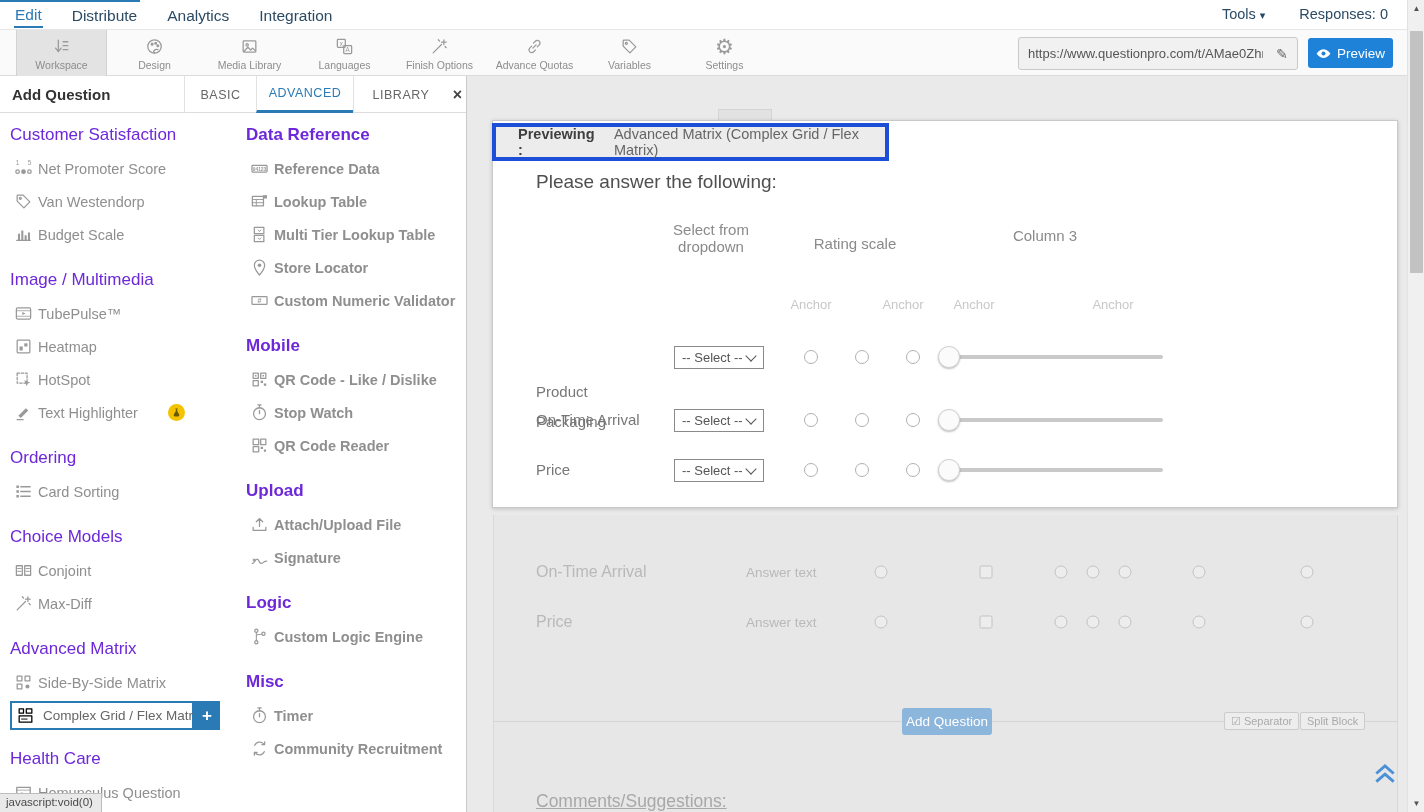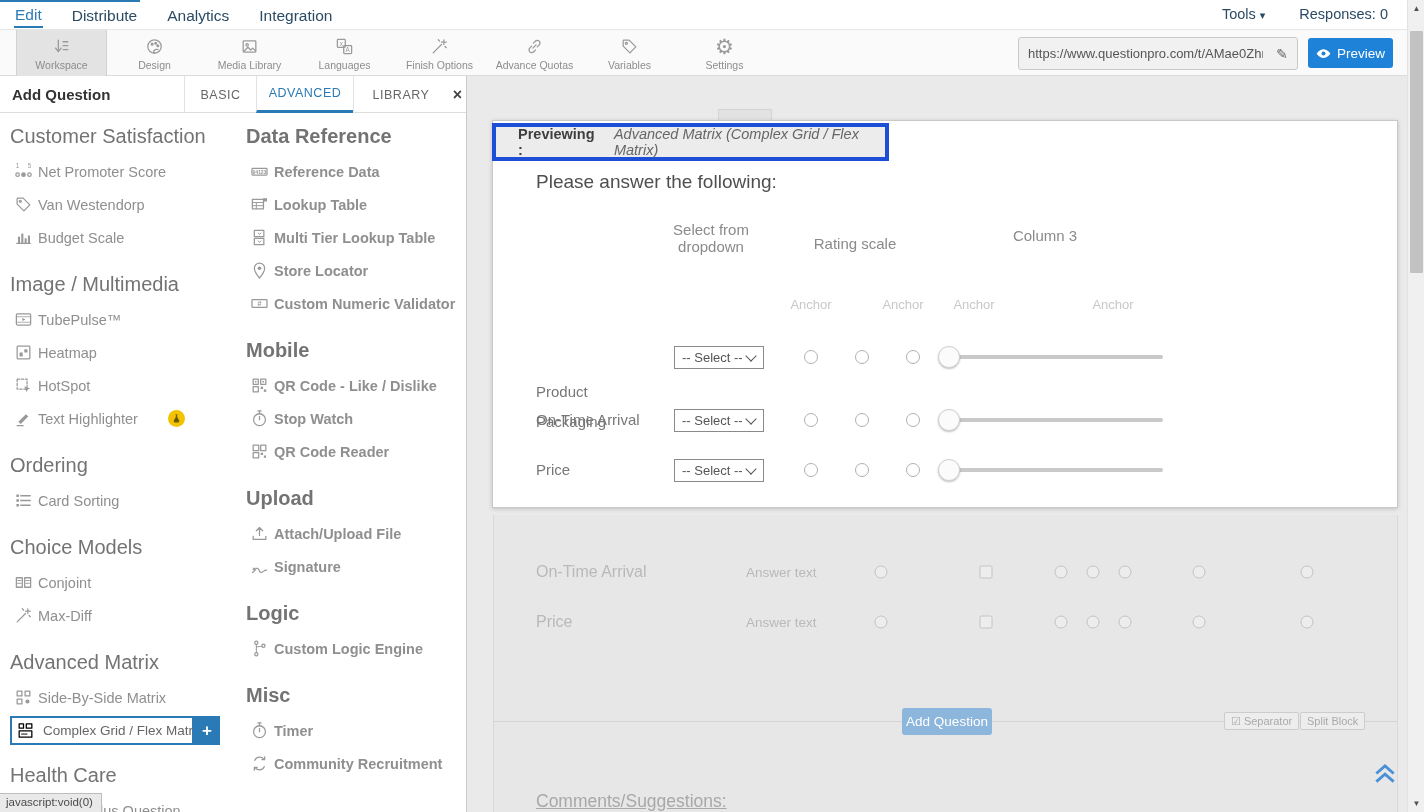--- a/index.html
+++ b/index.html
@@ -45,21 +45,21 @@
     font-size:15px; font-weight:bold; color:#333; }
   #panel-tabs { position:absolute; left:184px; top:0; height:37px; display:flex; }
   .ptab { height:37px; display:flex; align-items:center; justify-content:center; font-size:12.5px;
     letter-spacing:.5px; color:#666; border-left:1px solid #e2e2e2; cursor:pointer; }
   .ptab.active { color:var(--accent); border-bottom:3px solid var(--accent); }
   #panel-close { position:absolute; left:448px; top:0; width:19px; height:37px; display:flex;
     align-items:center; justify-content:center; font-size:16px; font-weight:bold; color:#444; cursor:pointer; }
   .pcol { position:absolute; top:49px; }
   #pcol0 { left:10px; width:228px; }
   #pcol1 { left:246px; width:218px;font-weight:bold; }
-  .psec-title { font-size:20px; color:#737373; margin:19px 0 7px 0; }
+  .psec-title { font-size:17px; color:#6d28d9; margin:19px 0 7px 0; }
   .pcol > .psec-title:first-child { margin-top:0; }
   .pitem { height:33px; display:flex; align-items:center; gap:4px; padding-left:2px; cursor:pointer; }
   .pitem .icon { width:22px; color:#999; flex:none; }
   .pitem .plabel { font-size:14.5px; color:#8f8f8f; white-space:nowrap; }
   .pitem-selected-wrap { display:flex; align-items:stretch; height:29px; margin:2px 0; }
   .pitem-selected { display:flex; align-items:center; gap:8px; border:2px solid var(--accent);
     background:#fff; width:184px; padding-left:4px; cursor:pointer; }
   .pitem-selected .plabel { font-size:13.5px; color:#666; white-space:nowrap; }
   .plus-btn { width:26px; background:var(--accent); color:#fff; display:flex; align-items:center;
     justify-content:center; font-size:17px; font-weight:bold; cursor:pointer; }
@@ -68,21 +68,21 @@
 
   
   #main { position:absolute; left:467px; top:76px; width:940px; height:736px; background:#eaeaea; overflow:hidden; }
   #peek-tab { position:absolute; left:251px; top:33px; width:54px; height:12px; background:#e2e2e2;
     border:1px solid #d4d4d4; border-bottom:none; }
   #card { position:absolute; left:25px; top:44px; width:906px; height:388px; background:#fff;
     border:1px solid #c9c9c9; box-shadow:0 1px 4px rgba(0,0,0,.18); }
   #previewing-bar { position:absolute; left:-1px; top:2px; width:397px; height:38px; background:#ececec;
     border:4px solid #1d4ed8; display:flex; align-items:center; padding-left:22px; font-size:14.5px; }
   #previewing-bar b { color:#3f3f3f; font-weight:bold; }
-  #previewing-bar span.val { color:#666; margin-left:17px;font-style:italic; }
+  #previewing-bar span.val { color:#666; margin-left:17px; }
   #q-title { position:absolute; left:43px; top:50px; font-size:19px; color:#4f4f4f; }
   .colhead { position:absolute; font-size:15px; color:#8a8a8a; text-align:center; transform:translateX(-50%); }
   .anchor { position:absolute; top:176px; font-size:13px; color:#c8c8c8; transform:translateX(-50%); }
   .prow-label { position:absolute; left:43px; width:112px; font-size:15px; color:#777; line-height:30px; }
   .pv-select { position:absolute; left:181px; width:90px; height:23px; border:1px solid #8a8a8a;
     background:#fff; display:flex; align-items:center; font-size:13px; color:#555; padding-left:7px;
     cursor:pointer; justify-content:space-between; }
   .pv-select .chev { width:8px; height:8px; border-right:1.6px solid #555; border-bottom:1.6px solid #555;
     transform:rotate(45deg); margin:-4px 8px 0 0; }
   .radio { position:absolute; width:14px; height:14px; border:1px solid #b0b0b0; border-radius:50%;

